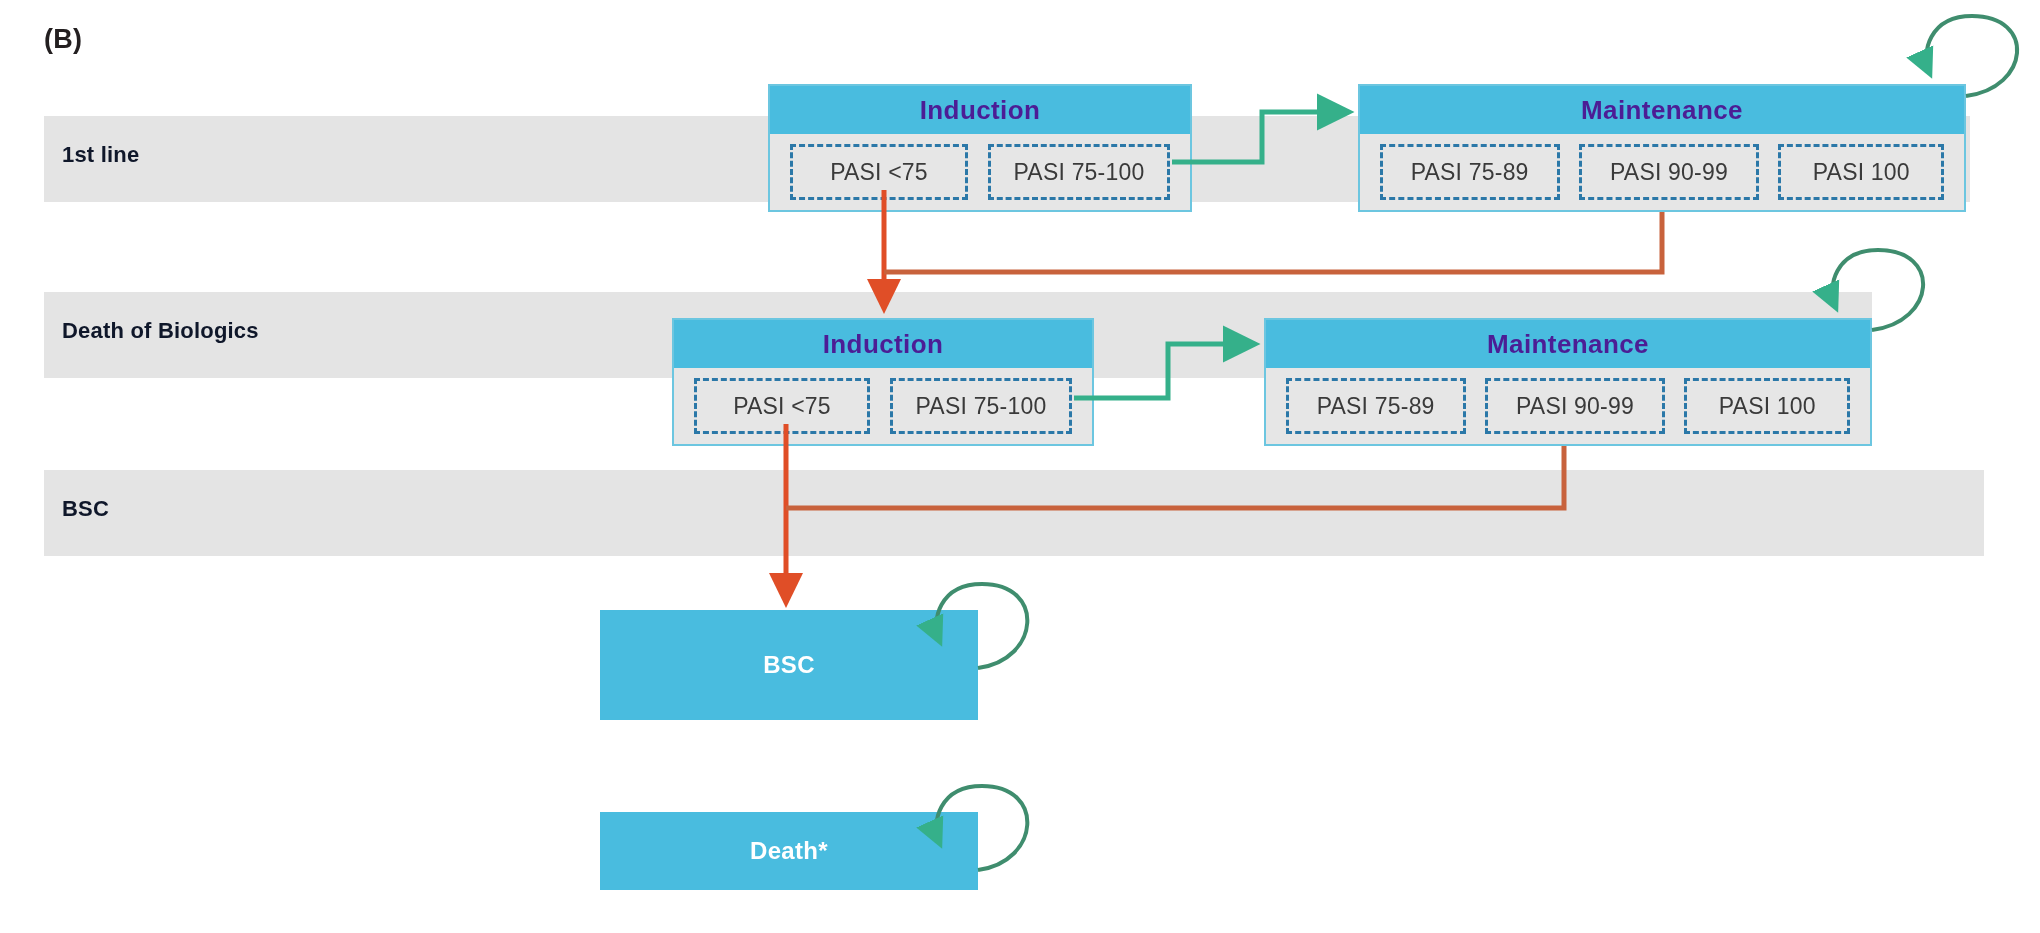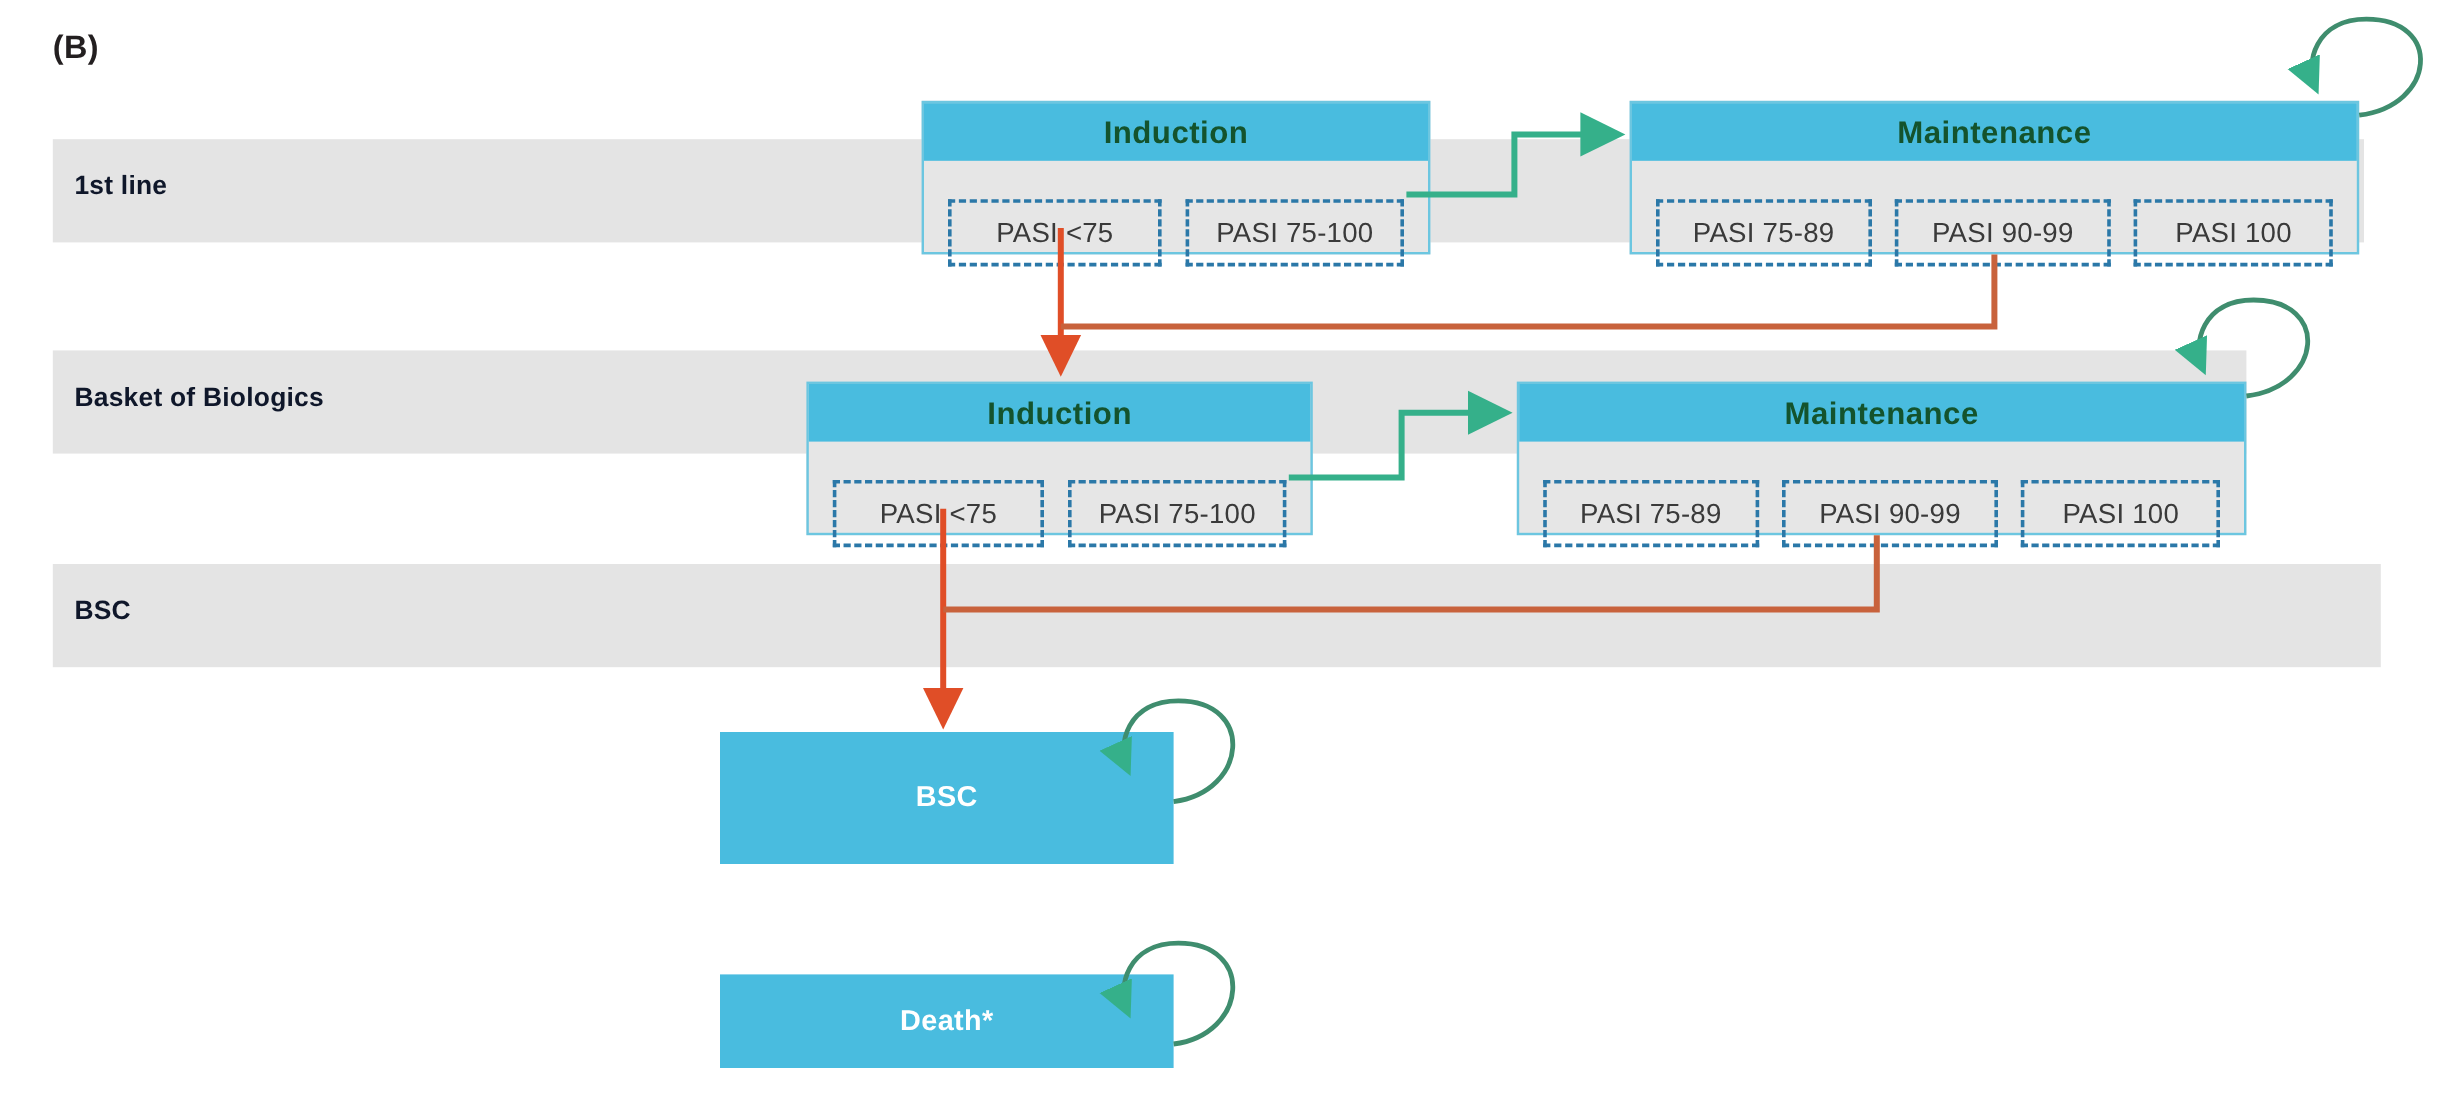--- a/index.html
+++ b/index.html
@@ -44,37 +44,36 @@
   .group {
     position: absolute;
     box-sizing: border-box;
     border: 2px solid #6cc6e0;
     background: #e6e6e6;
   }
   .group-header {
     box-sizing: border-box;
     width: 100%;
     background: #49bcdf;
-    color: #14532d;
+    color: #4c1d95;
     font-size: 26px;
     font-weight: bold;
     text-align: center;
     letter-spacing: 0.4px;
     display: flex;
     align-items: center;
     justify-content: center;
   }
   .group-body {
     box-sizing: border-box;
     display: flex;
     align-items: center;
     justify-content: space-around;
     height: calc(100% - 48px);
     padding: 0 10px;
-    margin-top: 22px;
   }
   .pasi {
     box-sizing: border-box;
     border: 3px dashed #2b78a8;
     background: transparent;
     color: #3a3a3a;
     font-size: 23px;
     font-weight: normal;
     text-align: center;
     display: flex;
@@ -112,21 +111,21 @@
 
 <div id="canvas">
 
   <div class="panel-label">(B)</div>
 
   <div class="lane" style="left:44px; top:116px; width:1926px; height:86px;"></div>
   <div class="lane" style="left:44px; top:292px; width:1828px; height:86px;"></div>
   <div class="lane" style="left:44px; top:470px; width:1940px; height:86px;"></div>
 
   <div class="lane-label" style="left:62px; top:142px;">1st line</div>
-  <div class="lane-label" style="left:62px; top:318px;">Basket of Biologics</div>
+  <div class="lane-label" style="left:62px; top:318px;">Death of Biologics</div>
   <div class="lane-label" style="left:62px; top:496px;">BSC</div>
 
   <div class="group" style="left:768px; top:84px; width:424px; height:128px;">
     <div class="group-header" style="height:48px;">Induction</div>
     <div class="group-body">
       <div class="pasi" style="width:178px;">PASI &lt;75</div>
       <div class="pasi" style="width:182px;">PASI 75-100</div>
     </div>
   </div>
 

